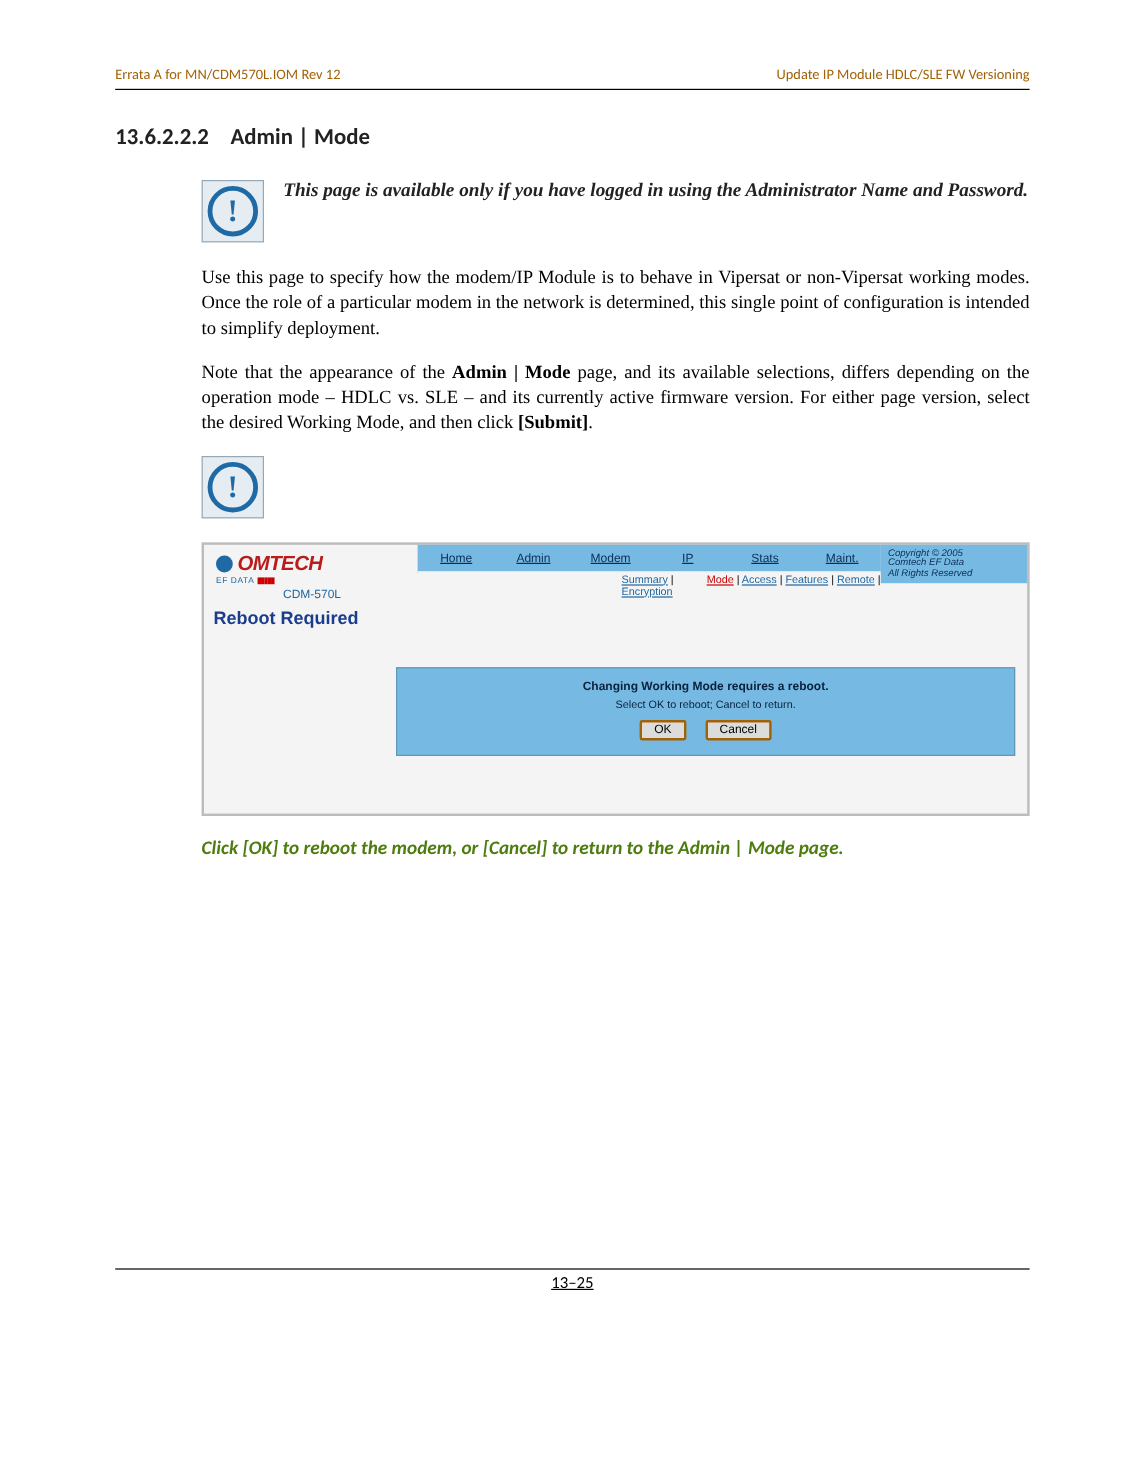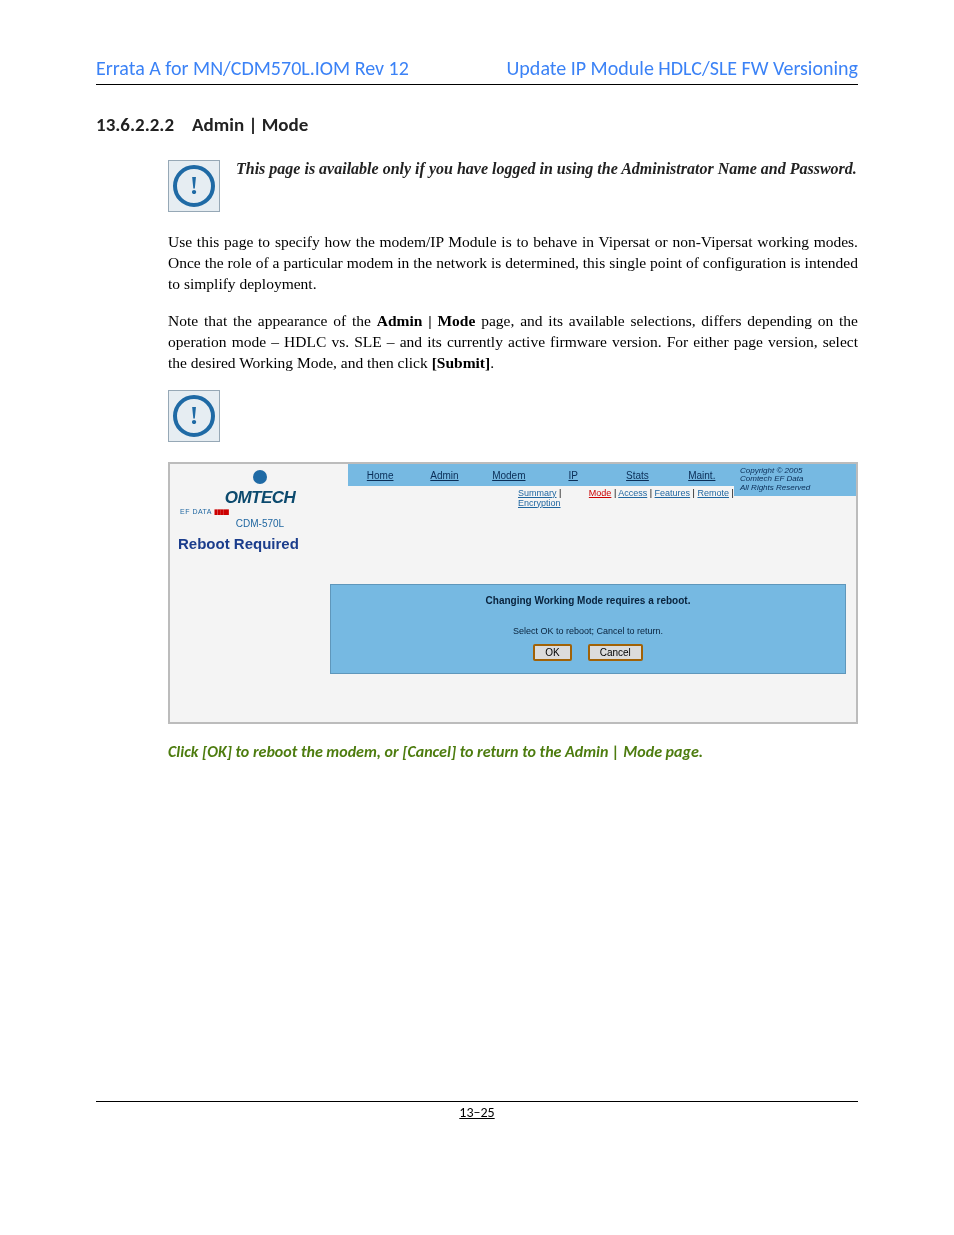--- a/index.html
+++ b/index.html
@@ -1,18 +1,18 @@
 <!DOCTYPE html>
 <html><head>
 <meta charset="utf-8">
 <style>
   html,body{margin:0;padding:0;background:#fff;font-family:"Times New Roman",Times,serif;color:#000;}
   body{width:954px;}
   .page{padding:56px 96px 0 96px;}
-  .hdr-row{display:flex;justify-content:space-between;font-family:Calibri,Arial,sans-serif;font-size:20px;color:#3b82f6;}
+  .hdr-row{display:flex;justify-content:space-between;font-family:Calibri,Arial,sans-serif;font-size:12px;color:#a16207;}
   .hdr-rule{border:none;border-top:1px solid #000;margin-top:4px;margin-bottom:28px;}
   .content{padding-left:72px;}
   .sec-row{display:flex;align-items:baseline;font-family:Calibri,Arial,sans-serif;font-weight:700;
            font-size:19px;color:#222;margin-bottom:24px;margin-left:-72px;}
   .sec-num{margin-right:18px;}
   .note-row{display:flex;align-items:flex-start;margin-bottom:20px;gap:16px;}
   .note-icon{flex:0 0 50px;height:50px;border:1px solid #96a8b6;background:#e6edf2;
              display:flex;align-items:center;justify-content:center;}
   .note-icon .ring{width:34px;height:34px;border:4px solid #1f6aa5;border-radius:50%;
                    display:flex;align-items:center;justify-content:center;color:#1f6aa5;
@@ -20,40 +20,40 @@
   .note-text{font-family:Liberation Serif, serif;font-size:16px;font-style:italic;font-weight:700;color:#222;}
   .body-p{font-family:"Times New Roman",Times,serif;font-size:15.5px;line-height:1.35;
           text-align:justify;margin:0 0 16px 0;}
   .bold{font-weight:700;}
   
   .ss-wrap{margin:6px 0 18px 0;}
   .ss{background:#f4f4f4;border:2px solid #bcbcbc;position:relative;
       font-family:Tahoma,Arial,sans-serif;}
   .ss-top{display:flex;align-items:flex-start;}
   .ss-logo{width:160px;padding:6px 8px 2px 10px;}
-  .logo-line{font-family:Arial,sans-serif;font-weight:700;font-style:italic;color:#0c4a6e;
-             font-size:17px;letter-spacing:-0.5px;display:flex;align-items:center;gap:4px;flex-direction:column;}
+  .logo-line{font-family:Arial,sans-serif;font-weight:700;font-style:italic;color:#b91c1c;
+             font-size:17px;letter-spacing:-0.5px;display:flex;align-items:center;gap:4px;}
   .logo-dot{width:14px;height:14px;border-radius:50%;background:#1f6aa5;display:inline-block;}
   .logo-sub{font-family:Arial,sans-serif;font-size:7px;color:#1f66a0;letter-spacing:0.5px;}
   .logo-sub .bars{color:#c00;letter-spacing:-1px;font-weight:700;}
   .logo-model{font-family:Arial,sans-serif;font-size:10px;color:#1f66a0;margin-top:2px;text-align:center;}
   .ss-nav{flex:1;background:#76b9e2;display:flex;align-items:center;height:24px;}
   .ss-nav a{flex:1;text-align:center;font-size:10px;color:#0a2e57;text-decoration:underline;
             font-family:Tahoma,Arial,sans-serif;cursor:pointer;}
   .ss-copy{width:110px;background:#76b9e2;height:auto;padding:3px 6px;font-size:8px;
            font-style:italic;color:#0a2e57;line-height:1.1;}
   .ss-sub{background:#f4f4f4;padding:2px 0 2px 170px;font-size:9px;margin-top:-2px;}
   .ss-sub a{color:#1f66a0;text-decoration:underline;}
   .ss-sub .active{color:#c00;padding-left:25px;}
   .ss-h{font-family:Arial,sans-serif;font-weight:700;color:#1b3d8c;font-size:15px;
         padding:4px 0 0 8px;}
   .ss-panel-wrap{padding:32px 10px 48px 160px;}
   .ss-panel{background:#76b9e2;border:1px solid #5f97bb;text-align:center;padding:10px 0 12px 0;}
   .ss-panel .l1{font-size:10px;font-weight:700;color:#08223c;}
-  .ss-panel .l2{font-size:9px;color:#08223c;margin-top:20px;}
+  .ss-panel .l2{font-size:9px;color:#08223c;margin-top:4px;}
   .ss-panel .btns{margin-top:8px;display:flex;justify-content:center;gap:16px;}
   .ss-btn{font-family:Tahoma,Arial,sans-serif;font-size:10px;border:2px solid #a16207;
           background:#dcdcdc;padding:1px 10px;border-radius:2px;cursor:pointer;}
   .caption{font-family:Calibri,Arial,sans-serif;font-style:italic;font-weight:700;font-size:16px;
            color:#4d7c0f;margin-top:6px;}
   
   .ftr{margin-top:340px;}
   .ftr hr{border:none;border-top:1px solid #000;margin-bottom:2px;}
   .ftr-num{text-align:center;font-family:Calibri,Arial,sans-serif;font-size:14px;padding-bottom:40px;text-decoration:underline;}
 </style>

